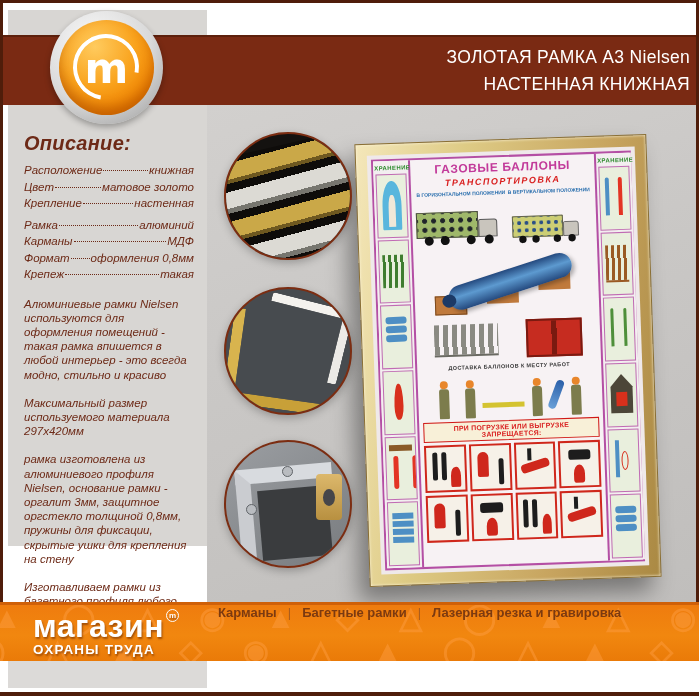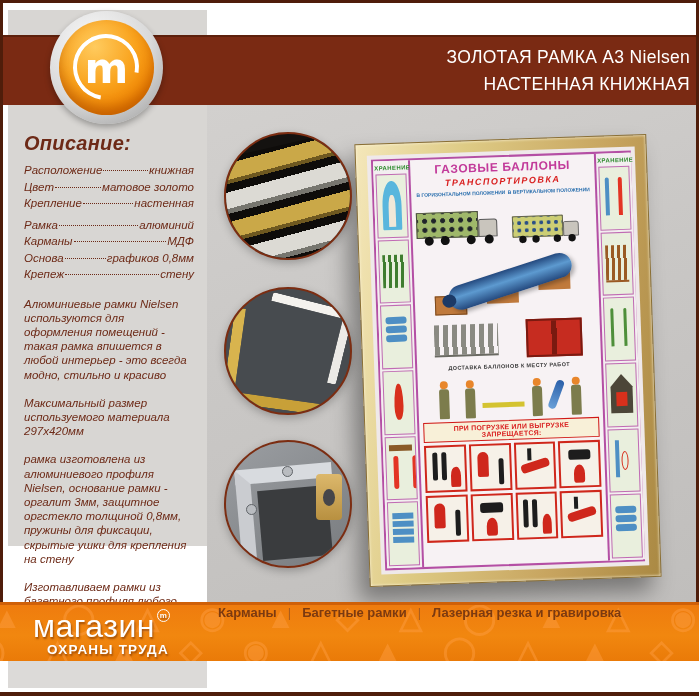--- a/index.html
+++ b/index.html
@@ -117,23 +117,23 @@
   .cd::before{left:20%;top:16%;width:60%;height:24%;background:#1d1d1d;border-radius:3px}
   .cd::after{left:34%;bottom:8%;width:30%;height:42%;background:#cf271c;border-radius:50% 50% 20% 20%}
 
   
   #footer{left:0;top:602px;width:699px;height:59px;background:linear-gradient(180deg,#ef7c0e,#f1870f 55%,#ea7a08);border-top:3px solid #cf6008;box-sizing:border-box;z-index:5;overflow:hidden}
   #watermark{position:absolute;left:-8px;top:-4px;width:720px;height:66px;color:#ff9f44;opacity:.45;font-size:30px;letter-spacing:16px;line-height:33px;white-space:nowrap;font-weight:bold}
   #watermark::before{content:"▲ ◯ △ ◉ ▲ ◇ △ ◯ ▲ △ ◉ ◯ ▲ △ ◇";display:block}
   #watermark::after{content:"◯ △ ▲ ◇ ◉ △ ▲ ◯ △ ▲ ◇ ◉ △ ▲ ◯";display:block;margin-left:-20px}
   #store-logo{position:absolute;left:33px;top:6px;color:#fff;text-shadow:1px 2px 2px rgba(95,35,0,.55)}
   #logo-word-row{white-space:nowrap}
-  #logo-word{display:inline-block;font-size:32px;font-weight:normal;line-height:31px;letter-spacing:.5px}
+  #logo-word{display:inline-block;font-size:32px;font-weight:bold;line-height:31px;letter-spacing:.5px}
   #logo-tm{display:inline-block;font-size:8px;font-weight:bold;border:1.5px solid #fff;border-radius:50%;width:11px;height:11px;line-height:11px;text-align:center;vertical-align:top;margin:-2px 0 0 2px}
-  #logo-sub{font-size:13.5px;font-weight:bold;letter-spacing:1.2px;line-height:15px;margin-left:14px}
+  #logo-sub{font-size:13.5px;font-weight:bold;letter-spacing:1.2px;line-height:15px;margin-left:0}
   #footer-menu{position:absolute;left:218px;top:0;right:8px;height:59px;display:flex;align-items:flex-start}
   .mi{color:var(--menu_brown,#7c3a10);font-weight:bold;font-size:13px;white-space:nowrap;cursor:pointer}
   .mi:not(:last-child)::after{content:"|";margin:0 11px;color:#aa5c1e;font-weight:normal}
 
   #bottom-gray{left:8px;top:661px;width:199px;height:27px;background:#dcdad8;z-index:1}
 </style>
 </head>
 <body>
 
 <div id="page">
@@ -165,28 +165,28 @@
             <span class="lbl">Рамка</span>
             <span class="dots"></span>
             <span class="val">алюминий</span>
           </div>
         <div class="spec">
             <span class="lbl">Карманы</span>
             <span class="dots"></span>
             <span class="val">МДФ</span>
           </div>
         <div class="spec">
-            <span class="lbl">Основа</span>
-            <span class="dots"></span>
-            <span class="val">графиков  0,8мм</span>
+            <span class="lbl">Формат</span>
+            <span class="dots"></span>
+            <span class="val">оформления  0,8мм</span>
           </div>
         <div class="spec">
             <span class="lbl">Крепеж</span>
             <span class="dots"></span>
-            <span class="val">стену</span>
+            <span class="val">такая</span>
           </div>
       </div>
 
       <p class="para">Алюминиевые рамки Nielsen используются для оформления помещений - такая рамка впишется в любой интерьер - это всегда модно, стильно и красиво</p>
       <p class="para">Максимальный размер используемого материала 297х420мм</p>
       <p class="para">рамка изготовлена из алюминиевого профиля Nielsen, основание рамки - оргалит 3мм, защитное оргстекло толщиной 0,8мм, пружины для фиксации, скрытые ушки для крепления на стену</p>
       <p class="para">Изготавливаем рамки из багетного профиля любого формата и в любом количестве</p>
     </div>
   </div>
 

